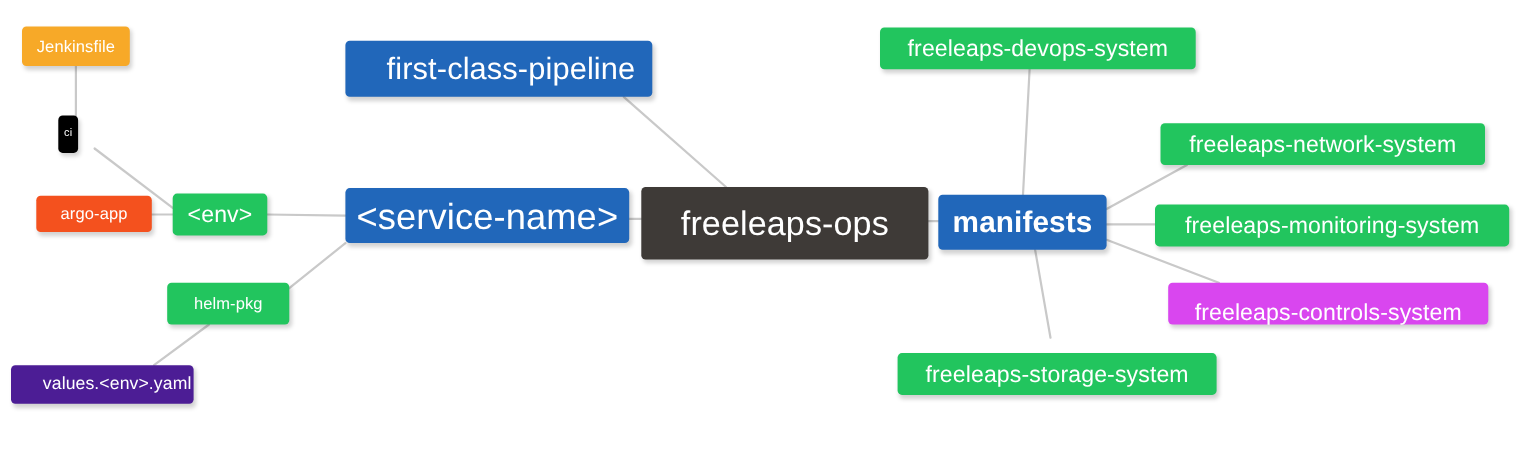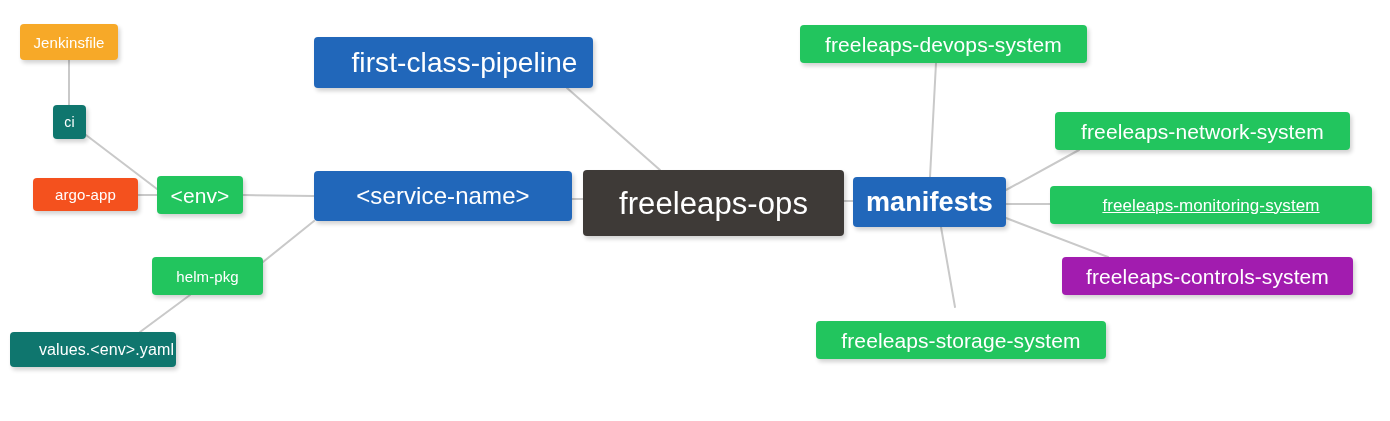--- a/index.html
+++ b/index.html
@@ -64,56 +64,56 @@
       <line x1="930" y1="177" x2="936" y2="63" stroke="#c9c9c9" stroke-width="2" stroke-linecap="round"></line>
       <line x1="1006" y1="190" x2="1079" y2="150" stroke="#c9c9c9" stroke-width="2" stroke-linecap="round"></line>
       <line x1="1006" y1="204" x2="1050" y2="204" stroke="#c9c9c9" stroke-width="2" stroke-linecap="round"></line>
       <line x1="1006" y1="218" x2="1108" y2="257" stroke="#c9c9c9" stroke-width="2" stroke-linecap="round"></line>
       <line x1="941" y1="227" x2="955" y2="307" stroke="#c9c9c9" stroke-width="2" stroke-linecap="round"></line>
     </svg>
   <div id="node-layer">
       <div class="node" style="left: 20px; top: 24px; width: 98px; height: 36px; background: rgb(247, 169, 40); font-size: 15px;">
         <span class="node-label">Jenkinsfile</span>
       </div>
-      <div class="node" style="left: 53px; top: 105px; width: 33px; height: 34px; background: #0f766e; font-size: 14px;">
+      <div class="node" style="left: 53px; top: 105px; width: 18px; height: 34px; background: #000000; font-size: 10px;">
         <span class="node-label">ci</span>
       </div>
       <div class="node" style="left: 33px; top: 178px; width: 105px; height: 33px; background: rgb(244, 81, 30); font-size: 15px;">
         <span class="node-label">argo-app</span>
       </div>
       <div class="node" style="left: 157px; top: 176px; width: 86px; height: 38px; background: rgb(34, 197, 94); font-size: 21px;">
         <span class="node-label">&lt;env&gt;</span>
       </div>
       <div class="node" style="left: 152px; top: 257px; width: 111px; height: 38px; background: rgb(34, 197, 94); font-size: 15px;">
         <span class="node-label">helm-pkg</span>
       </div>
-      <div class="node" style="left: 10px; top: 332px; width: 166px; height: 35px; background: #0f766e; font-size: 16px; padding-left: 27px;">
+      <div class="node" style="left: 10px; top: 332px; width: 166px; height: 35px; background: #4c1d95; font-size: 16px; padding-left: 27px;">
         <span class="node-label">values.&lt;env&gt;.yaml</span>
       </div>
       <div class="node" style="left: 314px; top: 37px; width: 279px; height: 51px; background: rgb(33, 103, 186); font-size: 28px; padding-left: 22px;">
         <span class="node-label">first-class-pipeline</span>
       </div>
-      <div class="node" style="left: 314px; top: 171px; width: 258px; height: 50px; background: rgb(33, 103, 186); font-size: 24px;">
+      <div class="node" style="left: 314px; top: 171px; width: 258px; height: 50px; background: rgb(33, 103, 186); font-size: 33px;">
         <span class="node-label">&lt;service-name&gt;</span>
       </div>
       <div class="node" style="left: 583px; top: 170px; width: 261px; height: 66px; background: rgb(62, 58, 55); font-size: 31px;">
         <span class="node-label">freeleaps-ops</span>
       </div>
       <div class="node" style="left: 853px; top: 177px; width: 153px; height: 50px; background: rgb(33, 103, 186); font-size: 27px; font-weight: bold;">
         <span class="node-label">manifests</span>
       </div>
       <div class="node" style="left: 800px; top: 25px; width: 287px; height: 38px; background: rgb(34, 197, 94); font-size: 21px; text-align: center;">
         <span class="node-label">freeleaps-devops-system</span>
       </div>
       <div class="node" style="left: 1055px; top: 112px; width: 295px; height: 38px; background: rgb(34, 197, 94); font-size: 21px;">
         <span class="node-label">freeleaps-network-system</span>
       </div>
-      <div class="node" style="left: 1050px; top: 186px; width: 322px; height: 38px; background: rgb(34, 197, 94); font-size: 17px; text-decoration: underline;">
+      <div class="node" style="left: 1050px; top: 186px; width: 322px; height: 38px; background: rgb(34, 197, 94); font-size: 21px;">
         <span class="node-label">freeleaps-monitoring-system</span>
       </div>
-      <div class="node" style="left: 1062px; top: 257px; width: 291px; height: 38px; background: #a21caf; font-size: 21px;">
+      <div class="node" style="left: 1062px; top: 257px; width: 291px; height: 38px; background: #d946ef; font-size: 21px; align-items: flex-end;">
         <span class="node-label">freeleaps-controls-system</span>
       </div>
       <div class="node" style="left: 816px; top: 321px; width: 290px; height: 38px; background: rgb(34, 197, 94); font-size: 21px;">
         <span class="node-label">freeleaps-storage-system</span>
       </div>
     </div>
 </div>
 
 </body></html>

